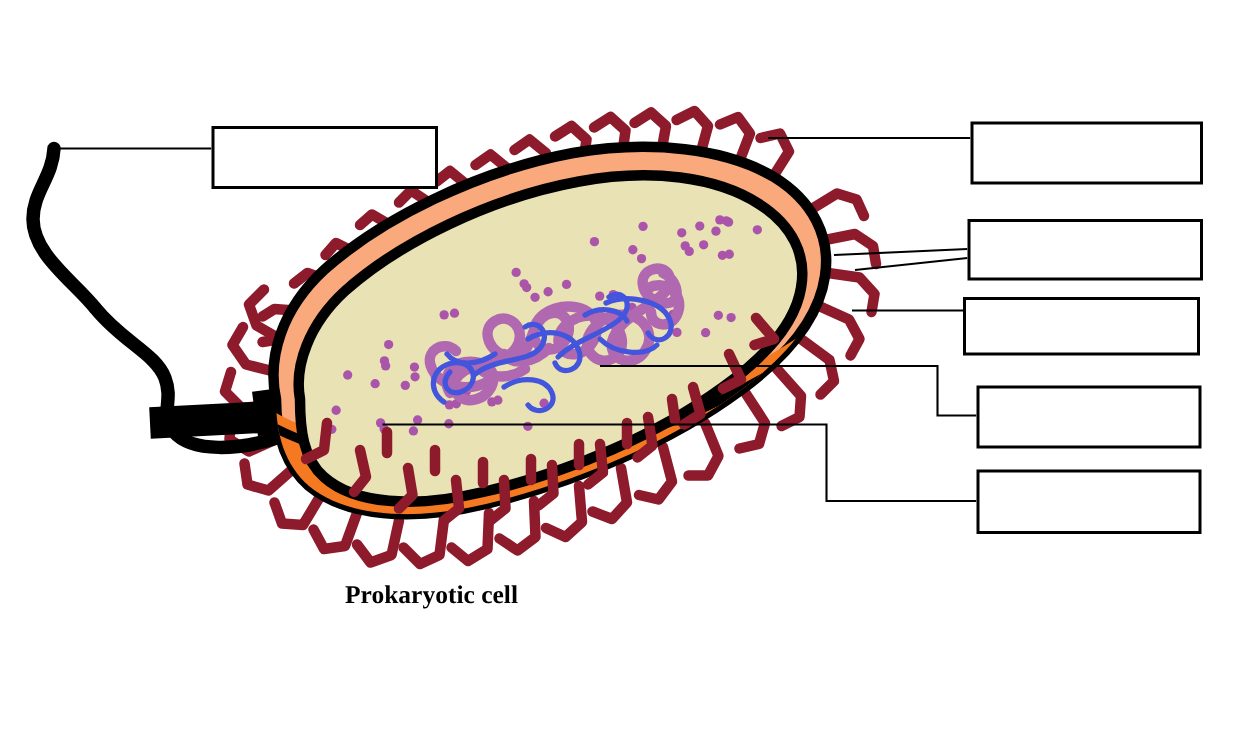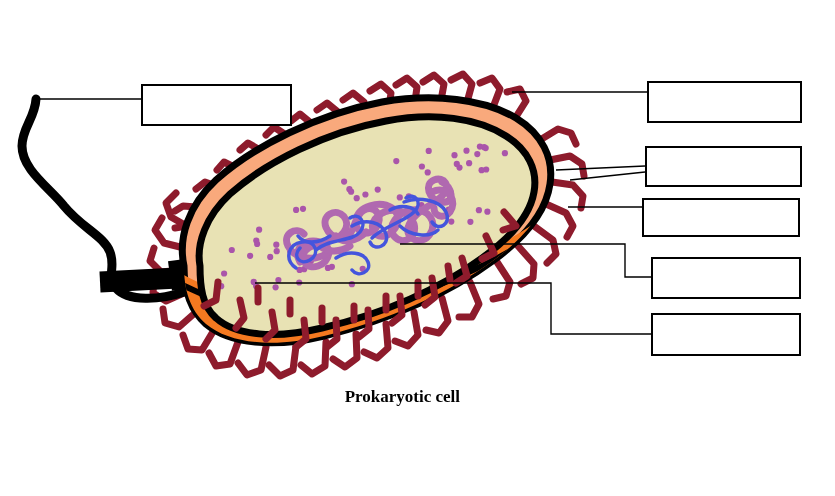--- a/index.html
+++ b/index.html
@@ -3,21 +3,21 @@
 <meta charset="utf-8">
 <style>
   html,body{margin:0;padding:0;background:#ffffff;}
   body{width:835px;height:496px;overflow:hidden;font-family:"Liberation Serif",serif;}
   #stage{position:relative;width:835px;height:496px;background:#fff;}
   svg#fig{position:absolute;left:0;top:0;width:835px;height:496px;display:block;}
   .lbl-box{position:absolute;border:2px solid #000;background:#fff;box-sizing:border-box;
            display:flex;align-items:center;justify-content:center;
            font-family:"Liberation Serif",serif;font-size:14px;color:#000;}
   .lbl-text{white-space:nowrap;}
-  #caption{position:absolute;left:230px;top:387px;width:230px;text-align:right;
+  #caption{position:absolute;left:230px;top:387px;width:230px;text-align:left;
            font-family:"Liberation Serif",serif;font-weight:bold;font-size:17px;color:#000;}
 </style>
 </head>
 <body>
 
 <div id="stage">
 
   <svg id="fig" viewBox="0 0 835 496" xmlns="http://www.w3.org/2000/svg">
 
     <defs>

